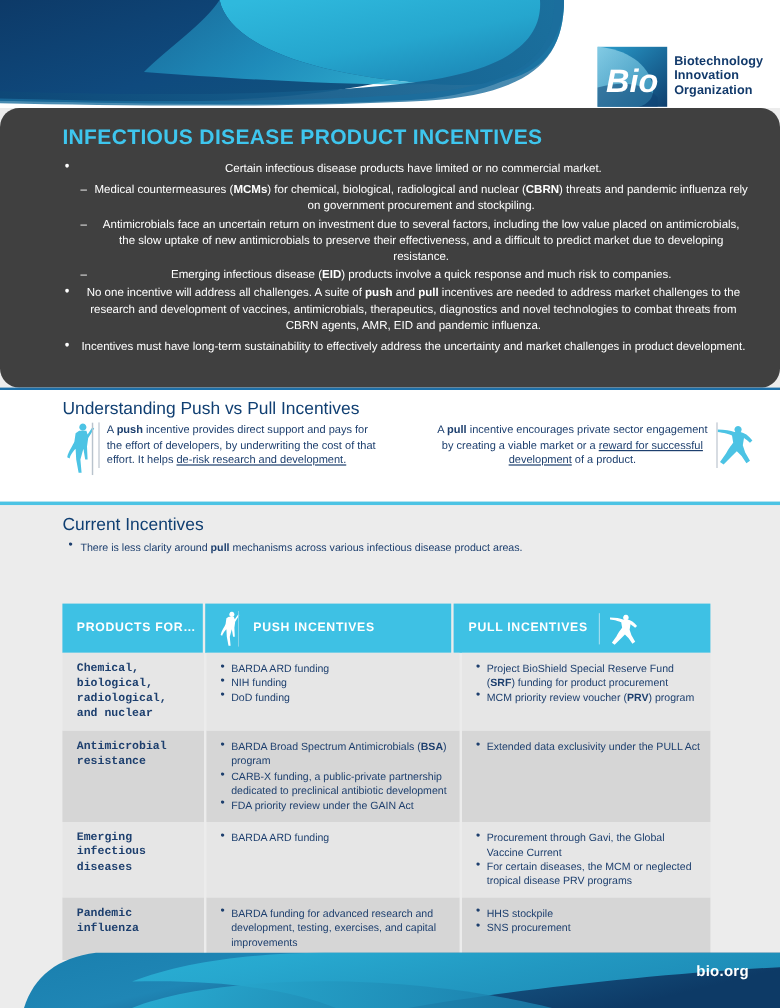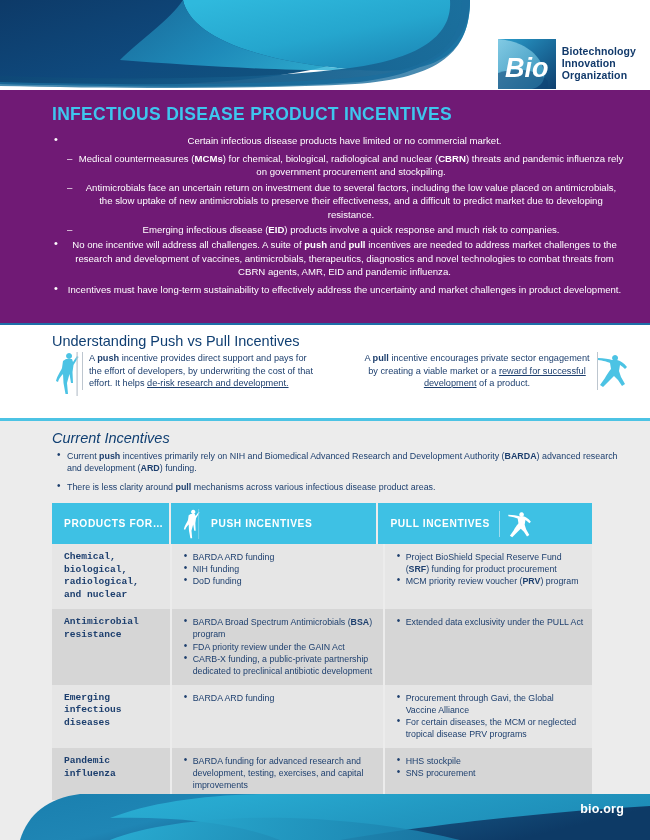--- a/index.html
+++ b/index.html
@@ -15,21 +15,21 @@
 
   
   .topbar{position:absolute;left:0;top:0;width:650px;height:90px;background:#ffffff;overflow:hidden;}
   .topbar svg{display:block;}
   .logo{position:absolute;right:14px;top:37px;display:flex;align-items:center;gap:4px;}
   .logo-mark{position:relative;width:62px;height:54px;}
   .logo-text{line-height:1.14;font-size:10.5px;font-weight:bold;color:#123a6b;letter-spacing:.1px;}
   .logo-text div{white-space:nowrap;}
 
   
-  .navy{position:absolute;left:0;top:90px;width:650px;height:233px;background:#701a75;}
+  .navy{position:absolute;left:0;top:90px;width:650px;height:233px;background:#404040;border-radius:16px;}
   .navy-inner{padding:14px 26px 0 52px;}
   .navy h1{
     margin:0 0 9px 0;font-size:17.5px;font-weight:bold;color:#3ec6ee;
     letter-spacing:.3px;font-family:"Liberation Sans", sans-serif;
   }
   .navy ul{list-style:none;margin:0;padding:0;text-align:center;}
   .navy li{
     position:relative;color:#ffffff;font-size:9.6px;line-height:13.4px;
     padding-left:13px;margin-bottom:4.5px;
   }
@@ -57,21 +57,21 @@
   .pp-text.left{width:228px;}
   .pp-text.rightw{width:228px;}
   .pp-text u{text-decoration:underline;}
   .pp-text b{font-weight:bold;}
   .spacer{flex:1 1 auto;}
 
   .rule-mid{position:absolute;left:0;top:418px;width:650px;height:3px;background:#4cc3e4;}
 
   
   .current{position:absolute;left:0;top:421px;width:650px;height:368px;background:#ececec;}
-  .cur-title{margin:0;padding:9px 0 4px 52px;font-size:14.5px;color:#103f72;font-weight:normal;font-style:italic;}
+  .cur-title{margin:0;padding:9px 0 4px 52px;font-size:14.5px;color:#103f72;font-weight:normal;}
   .cur-list{list-style:none;margin:0;padding:0 30px 0 56px;}
   .cur-list li{
     position:relative;font-size:8.9px;line-height:12.4px;color:#1d3f6e;
     padding-left:11px;margin-bottom:6px;
   }
   .cur-list li:before{content:"\2022";position:absolute;left:1px;top:-1px;color:#1d3f6e;font-size:10px;}
   .cur-list b{font-weight:bold;}
 
   
   .tbl{position:absolute;left:52px;top:503px;width:540px;}
@@ -208,21 +208,20 @@
           </svg>
         </div>
       </div>
     </div>
   </div>
   <div class="rule-mid"></div>
 
   <div class="current">
     <h2 class="cur-title">Current Incentives</h2>
     <ul class="cur-list" id="cur-bullets">
-        <li>Current <b>push</b> incentives primarily rely on NIH and Biomedical Advanced Research and Development Authority (<b>BARDA</b>) advanced research and development (<b>ARD</b>) funding.</li>
         <li>There is less clarity around <b>pull</b> mechanisms across various infectious disease product areas.</li>
       </ul>
   </div>
 
   <div class="tbl">
     <div class="tbl-head">
       <div class="th c1">
         <span>PRODUCTS FOR…</span>
       </div>
       <div class="th c2">
@@ -261,40 +260,40 @@
               <li>Project BioShield Special Reserve Fund (<b>SRF</b>) funding for product procurement</li>
               <li>MCM priority review voucher (<b>PRV</b>) program</li>
             </ul>
           </div>
         </div>
         <div class="tr row-b">
           <div class="td c1">Antimicrobial resistance</div>
           <div class="td c2">
             <ul>
               <li>BARDA Broad Spectrum Antimicrobials (<b>BSA</b>) program</li>
+              <li>CARB-X funding, a public-private partnership dedicated to preclinical antibiotic development</li>
               <li>FDA priority review under the GAIN Act</li>
-              <li>CARB-X funding, a public-private partnership dedicated to preclinical antibiotic development</li>
             </ul>
           </div>
           <div class="td c3">
             <ul>
               <li>Extended data exclusivity under the PULL Act</li>
             </ul>
           </div>
         </div>
         <div class="tr row-a">
           <div class="td c1">Emerging infectious diseases</div>
           <div class="td c2">
             <ul>
               <li>BARDA ARD funding</li>
             </ul>
           </div>
           <div class="td c3">
             <ul>
-              <li>Procurement through Gavi, the Global Vaccine Alliance</li>
+              <li>Procurement through Gavi, the Global Vaccine Current</li>
               <li>For certain diseases, the MCM or neglected tropical disease PRV programs</li>
             </ul>
           </div>
         </div>
         <div class="tr row-b">
           <div class="td c1">Pandemic influenza</div>
           <div class="td c2">
             <ul>
               <li>BARDA funding for advanced research and development, testing, exercises, and capital improvements</li>
             </ul>

